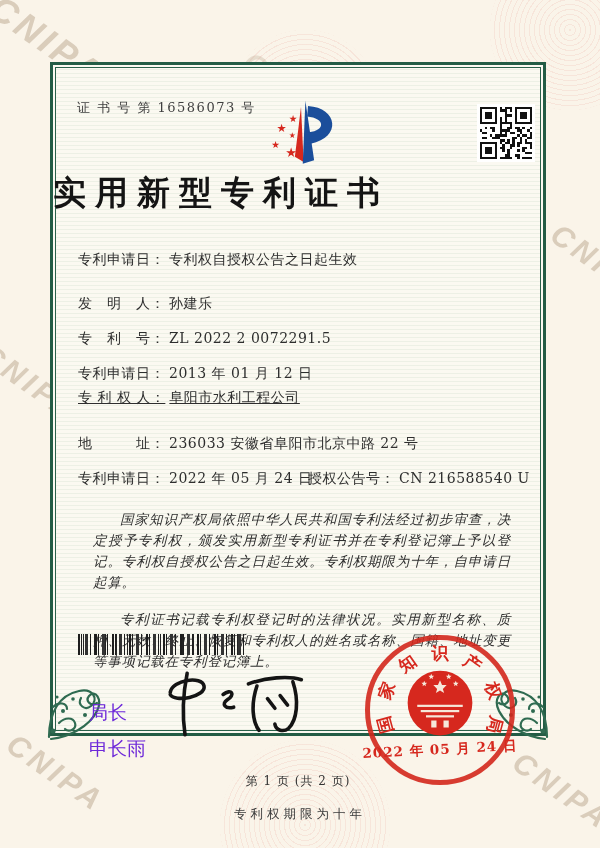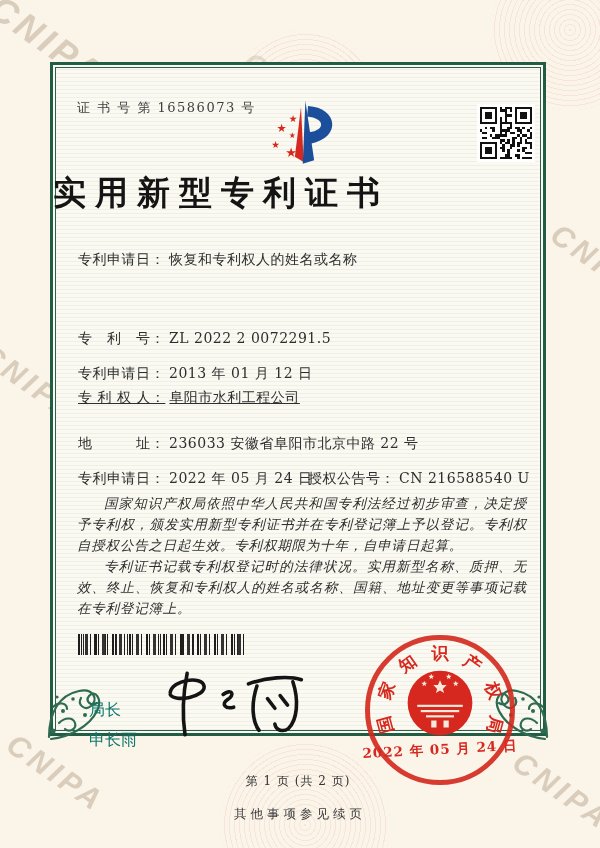--- a/index.html
+++ b/index.html
@@ -51,33 +51,33 @@
   .frow{position:absolute;left:25px;right:20px;font-size:14px;color:#2e2e2e;letter-spacing:0.5px;}
   .frow .flabel{white-space:pre;}
   .frow .fvalue{margin-left:4px;}
   .grant-no-pair{position:absolute;left:230px;top:0;white-space:nowrap;text-align:center;}
 
   .body-text{
     position:absolute;left:24px;top:428px;width:450px;
     font-size:13.5px;line-height:21px;color:#2e2e2e;text-align:justify;
     font-style:italic;letter-spacing:0.8px;
   }
-  .body-text p{margin:0;text-indent:2em;}
+  .body-text p{margin:16px;text-indent:2em;}
 
   .barcode{
     position:absolute;left:25px;top:569px;width:166px;height:21px;
     background:
       repeating-linear-gradient(90deg,#1d1d1d 0 2px,transparent 2px 3px,#1d1d1d 3px 4px,transparent 4px 7px,#333 7px 10px,transparent 10px 12px,#1d1d1d 12px 13px,transparent 13px 17px),
       repeating-linear-gradient(90deg,transparent 0 5px,#222 5px 6px,transparent 6px 11px);
   }
 
   .sig-block{
     position:absolute;left:36px;top:630px;
-    font-family:"Liberation Sans",sans-serif;font-size:16px;font-weight:500;
-    color:#0f766e;line-height:1.9;
+    font-family:"Liberation Sans",sans-serif;font-size:19px;font-weight:500;
+    color:#6d28d9;line-height:1.9;
   }
   .sig-script{position:absolute;left:102px;top:602px;width:170px;height:74px;}
 
   .seal{position:absolute;left:312px;top:570px;width:150px;height:150px;}
   .seal-ring{
     position:absolute;inset:0;border-radius:50%;
     border:5px solid rgba(211,39,28,0.9);
   }
   .seal-char{
     position:absolute;left:50%;top:50%;width:20px;height:20px;margin:-10px 0 0 -10px;
@@ -294,21 +294,24 @@
             <rect x="16" y="2" width="3" height="3"></rect>
             <rect x="0" y="14" width="7" height="7"></rect>
             <rect x="1" y="15" width="5" height="5" fill="#fff"></rect>
             <rect x="2" y="16" width="3" height="3"></rect>
           </g>
         </svg></div>
 
     <div class="title">实用新型专利证书</div>
 
     <div class="frow" style="top:186px;">
-      <span class="flabel">专利申请日：</span><span class="fvalue">恢复和专利权人的姓名或名称</span>
+      <span class="flabel">专利申请日：</span><span class="fvalue">专利权自授权公告之日起生效</span>
+    </div>
+    <div class="frow" style="top:230px;">
+      <span class="flabel">发　明　人：</span><span class="fvalue">孙建乐</span>
     </div>
     <div class="frow" style="top:265px;">
       <span class="flabel">专　利　号：</span><span class="fvalue">ZL 2022 2 0072291.5</span>
     </div>
     <div class="frow" style="top:300px;">
       <span class="flabel">专利申请日：</span><span class="fvalue">2013 年 01 月 12 日</span>
     </div>
     <div class="frow" style="top:324px;text-decoration:underline;">
       <span class="flabel">专 利 权 人：</span><span class="fvalue">阜阳市水利工程公司</span>
     </div>
@@ -373,14 +376,14 @@
         <rect x="24" y="54" width="32" height="2.5" fill="#f6e8da"></rect>
         <rect x="30" y="60" width="6" height="8" fill="#f6e8da"></rect>
         <rect x="44" y="60" width="6" height="8" fill="#f6e8da"></rect>
       </svg>
       <div class="seal-date">2022 年 05 月 24 日</div>
     </div>
 
     <div class="page-info">第 1 页 (共 2 页)</div>
   </div>
 
-  <div class="footer-note">其他事项参见续页</div>
+  <div class="footer-note">专利权期限为十年</div>
 </div>
 
 </body></html>

